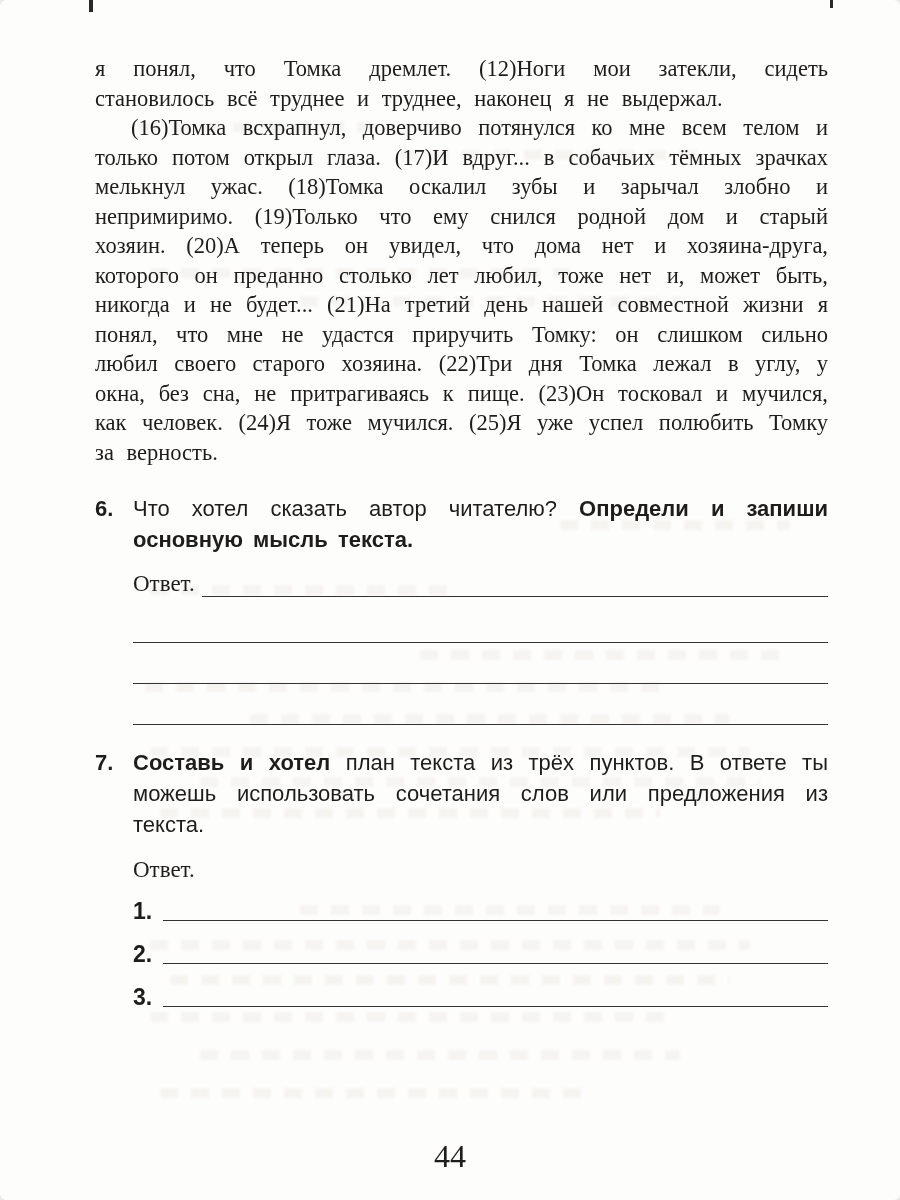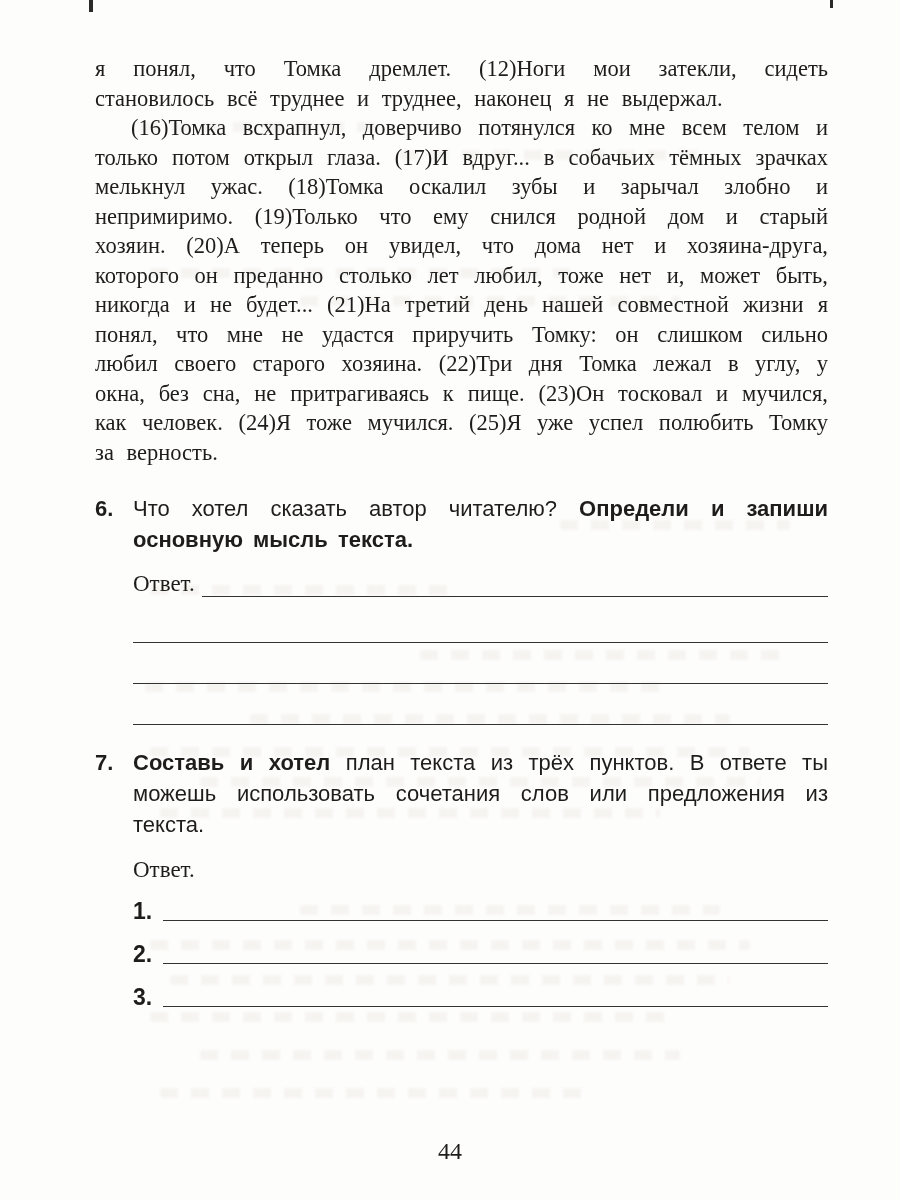--- a/index.html
+++ b/index.html
@@ -7,20 +7,21 @@
     width: 900px; height: 1200px;
     background: #e9e9e9;
     font-family: "Liberation Serif", serif;
   }
   .page {
     position: relative;
     width: 900px; height: 1200px;
     background: #fdfdfc;
     overflow: hidden;
     color: #1f1d1b;
+    border-radius: 6px;
   }
   
   .bleed { position: absolute; inset: 0; z-index: 0; }
   .bleed div {
     position: absolute; height: 10px;
     background: repeating-linear-gradient(90deg,
       rgba(150,126,96,.55) 0 18px, rgba(150,126,96,0) 18px 31px);
     opacity: .13; filter: blur(1.6px); border-radius: 3px;
   }
   .artifact { position: absolute; background: #2a2a2a; z-index: 2; }
@@ -97,21 +98,21 @@
   .num-row .rule {
     flex: 1 1 auto;
     border-bottom: 1.4px solid #333;
     height: 10px; margin-bottom: 7px;
   }
 
   .page-number {
     position: absolute; left: 0; right: 0; top: 1138px;
     text-align: center;
     font-family: "Liberation Serif", serif;
-    font-size: 24px; color: #1f1d1b;
+    font-size: 32px; color: #1f1d1b;
     z-index: 1;
   }
 </style>
 </head>
 <body>
 
 <div class="page">
 
   <div class="bleed">
     <div style="left:140px; top:122px; width:250px;"></div>

